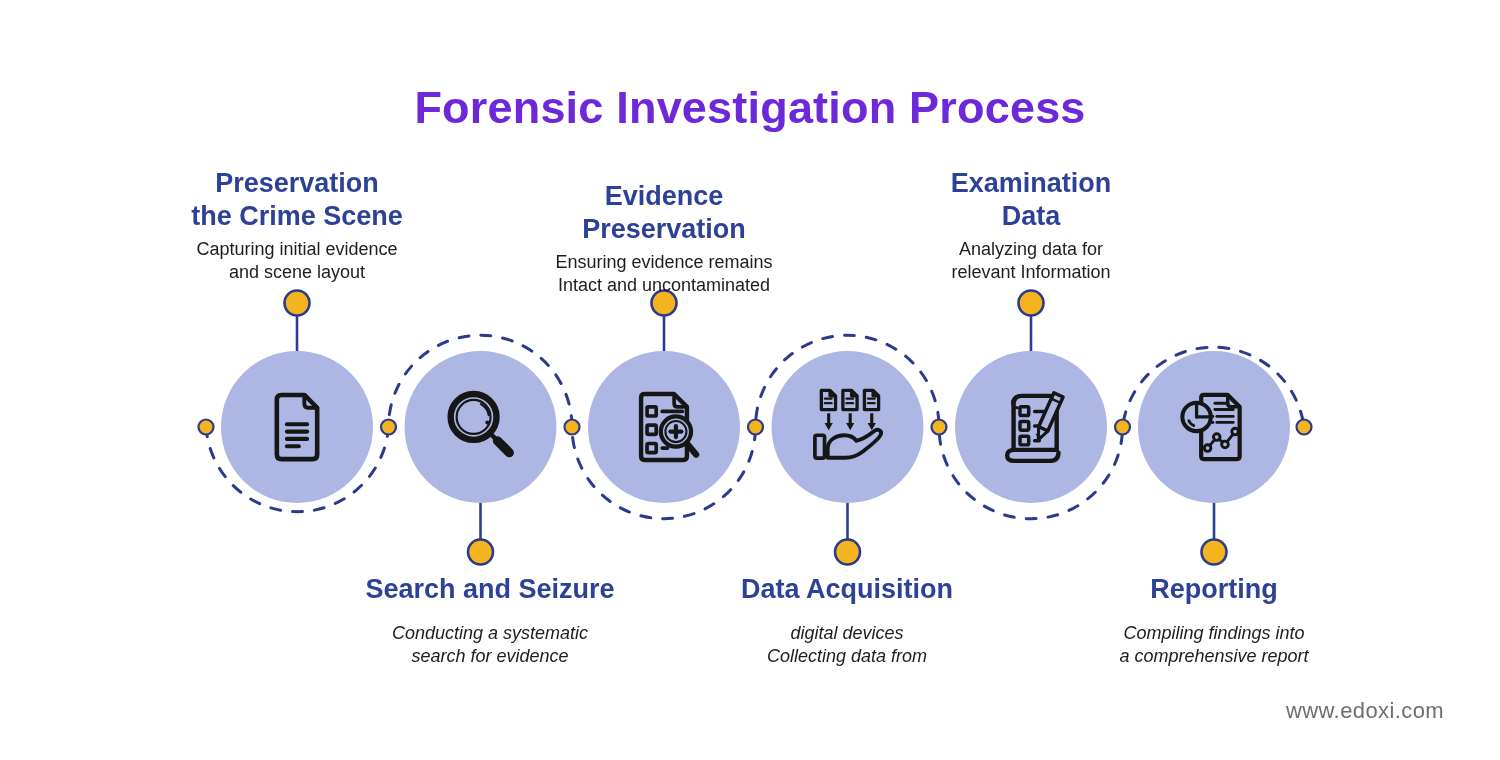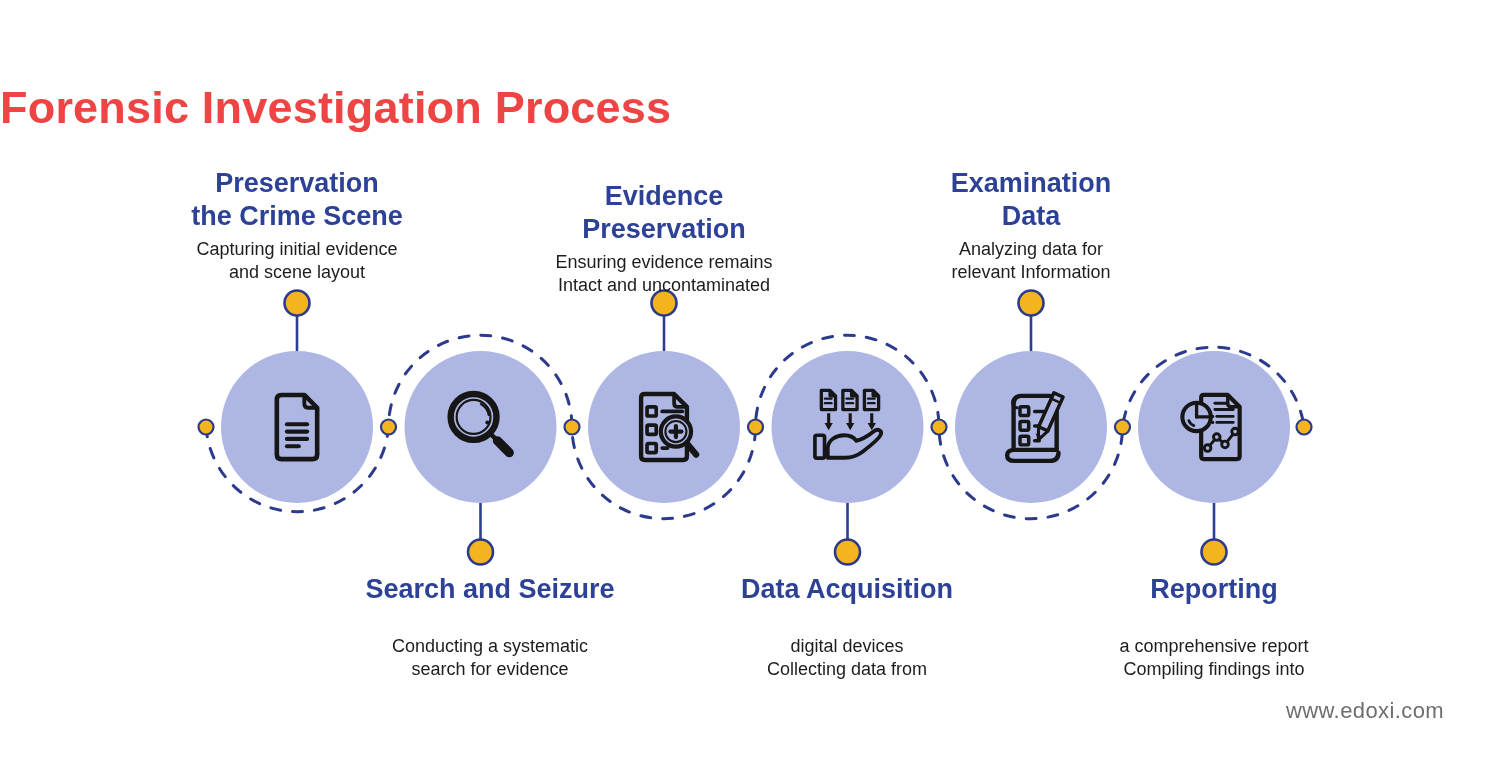--- a/index.html
+++ b/index.html
@@ -2,34 +2,34 @@
 <html><head>
 <meta charset="utf-8">
 <style>
   html,body { margin:0; padding:0; background:#ffffff; }
   .stage {
     position:relative; width:1500px; height:760px; background:#ffffff;
     font-family:"Liberation Sans", sans-serif; overflow:hidden;
   }
   .main-title {
     position:absolute; top:82px; left:0; width:100%;
-    text-align:left; font-size:45px; font-weight:800;
-    color:#ef4444; letter-spacing:0.2px; margin:0;
+    text-align:center; font-size:45px; font-weight:800;
+    color:#6d28d9; letter-spacing:0.2px; margin:0;
   }
   .connector { position:absolute; left:0; top:0; }
   .label { position:absolute; text-align:center; }
   .step-title {
     font-size:27px; font-weight:800; color:#2d4297; line-height:1.22;
   }
   .step-title span { display:block; }
   .step-desc {
     margin-top:5px; font-size:18px; color:#1d1d1d; line-height:1.3;
   }
   .step-desc span { display:block; }
-  .label.bottom .step-desc { margin-top:29px; }
+  .label.bottom .step-desc { margin-top:16px;font-style:italic; }
   .icon-box { position:absolute; width:88px; height:88px; }
   .icon-box svg { width:100%; height:100%; display:block; }
   .footer {
     position:absolute; top:698px; right:56px;
     font-size:22px; color:#6e6e6e; letter-spacing:0.4px;
   }
 </style>
 </head>
 <body>
 
@@ -257,20 +257,20 @@
       <span>digital devices</span>
       <span>Collecting data from</span>
     </div>
   </div>
 
   <div class="label bottom" style="left:1039px; top:573px; width:350px;">
     <div class="step-title">
       <span>Reporting</span>
     </div>
     <div class="step-desc">
+      <span>Compiling findings into</span>
       <span>a comprehensive report</span>
-      <span>Compiling findings into</span>
     </div>
   </div>
 
   <div class="footer">www.edoxi.com</div>
 
 </div>
 
 </body></html>

